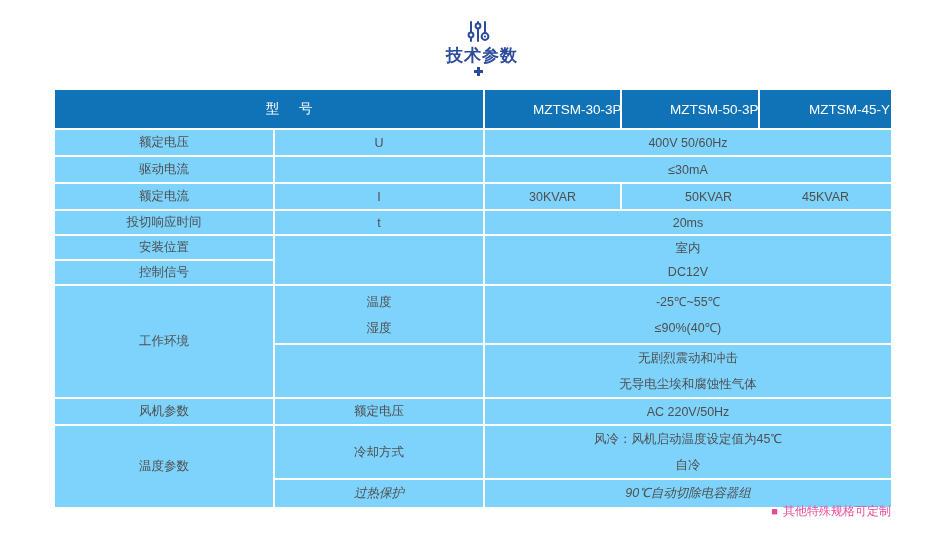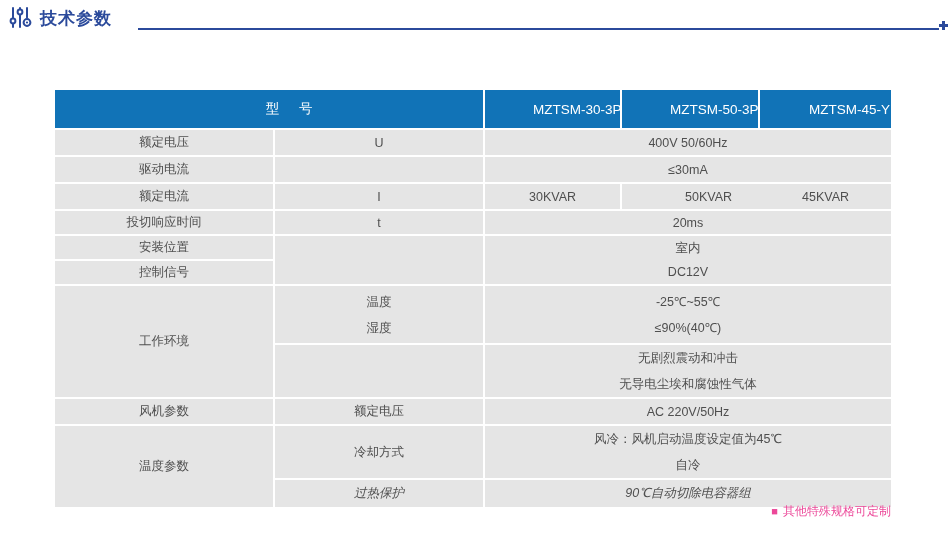--- a/index.html
+++ b/index.html
@@ -9,24 +9,25 @@
     width: 952px;
     height: 542px;
     background: #ffffff;
     font-family: "Liberation Sans", sans-serif;
     overflow: hidden;
   }
 
   
   .title-bar {
     position: absolute;
-    top: 6px; left: 8px;
+    top: 20px; left: 8px;
     width: 940px;
     display: flex;
-    align-items: flex-end;
+    align-items: center;
+    flex-direction: column;
   }
   .title-icon { width: 24px; height: 24px; flex: none; }
   .title-text {
     margin-left: 8px;
     font-size: 17px;
     font-weight: bold;
     color: #2b4a9b;
     letter-spacing: 1px;
     white-space: nowrap;
   }
@@ -55,21 +56,21 @@
   
   table.spec {
     position: absolute;
     left: 55px; top: 90px;
     width: 836px;
     border-collapse: separate;
     border-spacing: 0;
     table-layout: fixed;
   }
   table.spec td, table.spec th {
-    background: #e5e5e5;
+    background: #7dd3fc;
     border-right: 2px solid #ffffff;
     border-bottom: 2px solid #ffffff;
     font-size: 12.5px;
     font-weight: normal;
     color: #4f4f4f;
     text-align: center;
     vertical-align: middle;
     padding: 0;
     overflow: hidden;
     white-space: nowrap;

